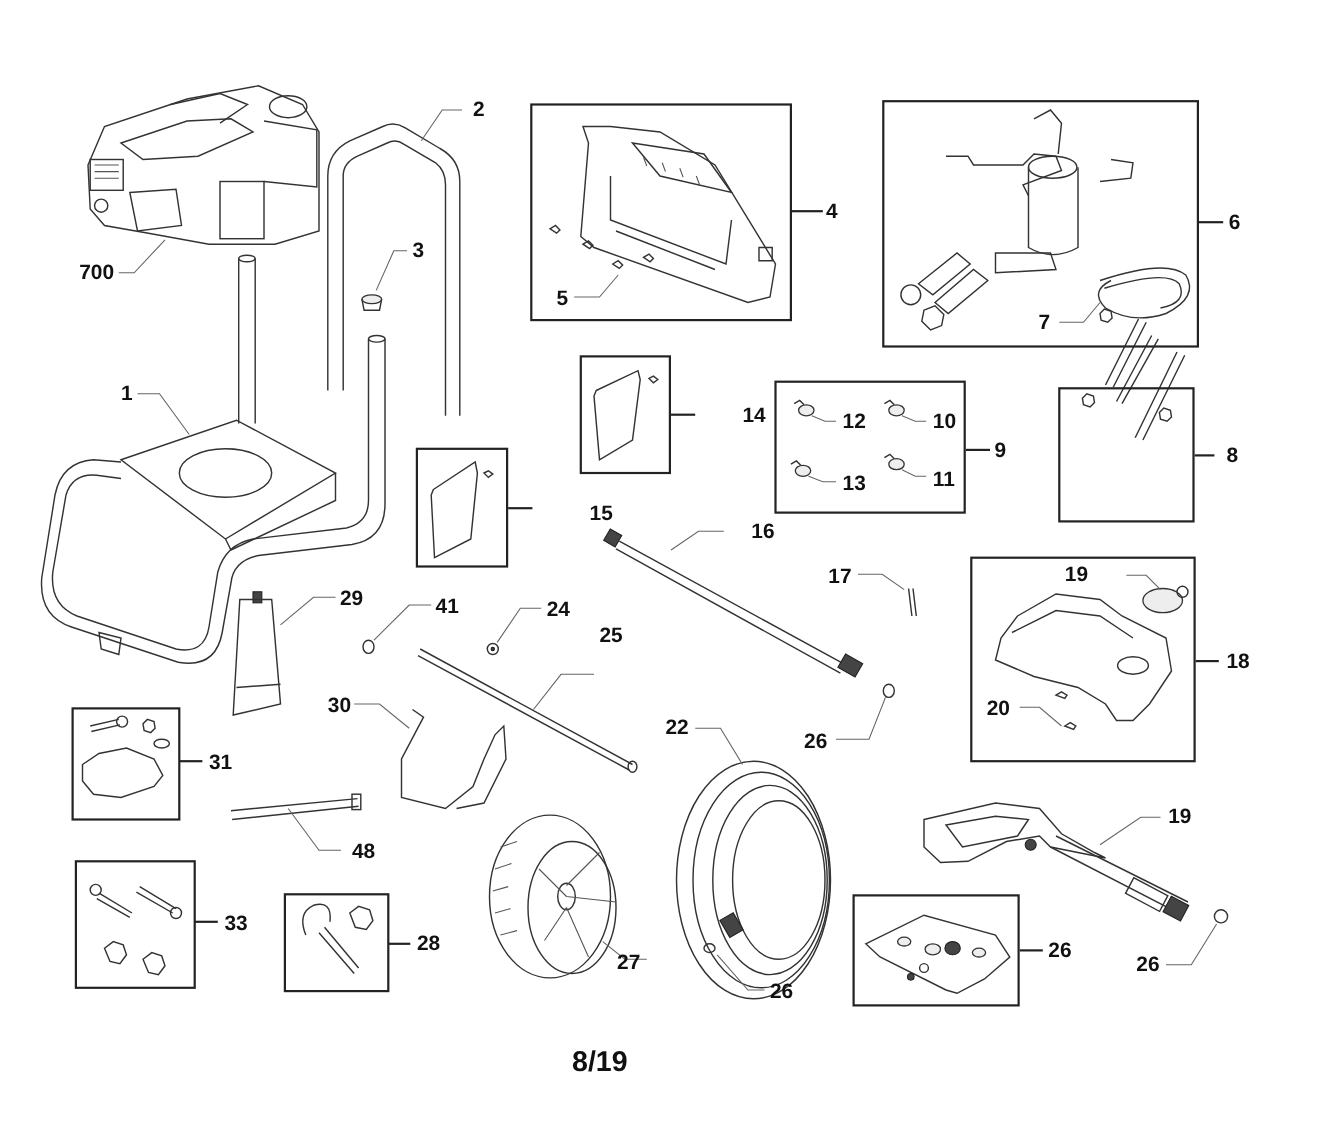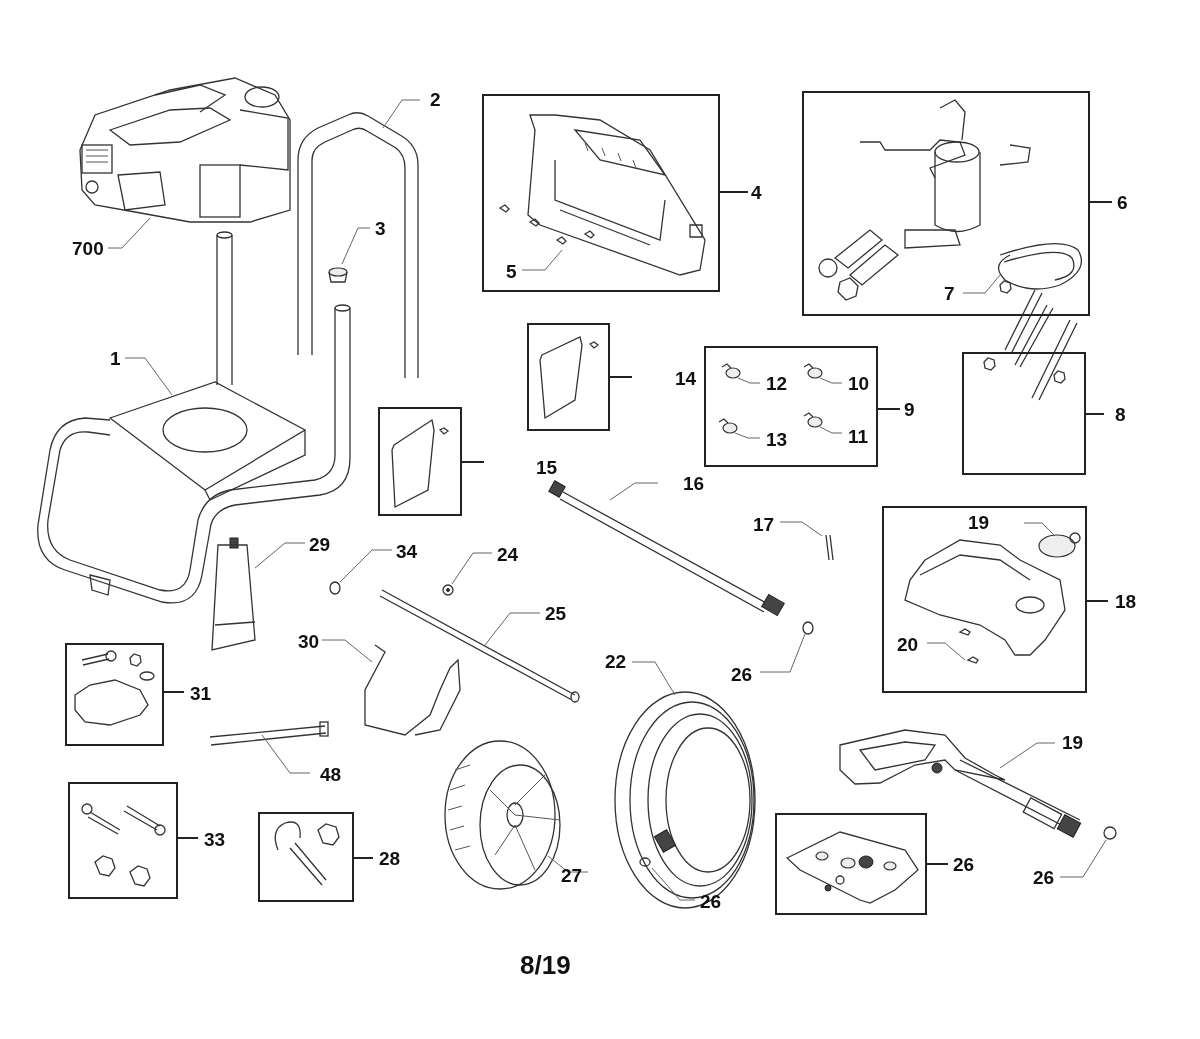--- a/index.html
+++ b/index.html
@@ -295,23 +295,23 @@
 <span class="label" style="left:766px;top:430px;">13</span>
 <span class="label" style="left:637px;top:369px;margin-left:38px;">14</span>
 <span class="label" style="left:488px;top:458px;margin-left:48px;">15</span>
 <span class="label" style="left:663px;top:474px;margin-left:20px;">16</span>
 <span class="label" style="left:753px;top:515px;">17</span>
 <span class="label" style="left:1115px;top:592px;">18</span>
 <span class="label" style="left:968px;top:513px;">19</span>
 <span class="label" style="left:897px;top:635px;">20</span>
 <span class="label" style="left:1062px;top:733px;">19</span>
 <span class="label" style="left:605px;top:652px;">22</span>
-<span class="label" style="left:396px;top:542px;">34</span>
+<span class="label" style="left:396px;top:542px;">41</span>
 <span class="label" style="left:497px;top:545px;">24</span>
-<span class="label" style="left:545px;top:604px;text-align:right;">25</span>
+<span class="label" style="left:545px;top:569px;text-align:right;">25</span>
 <span class="label" style="left:731px;top:665px;">26</span>
 <span class="label" style="left:700px;top:892px;">26</span>
 <span class="label" style="left:1033px;top:868px;">26</span>
 <span class="label" style="left:953px;top:855px;">26</span>
 <span class="label" style="left:561px;top:866px;">27</span>
 <span class="label" style="left:379px;top:849px;">28</span>
 <span class="label" style="left:309px;top:535px;">29</span>
 <span class="label" style="left:298px;top:632px;">30</span>
 <span class="label" style="left:190px;top:684px;">31</span>
 <span class="label" style="left:320px;top:765px;">48</span>

